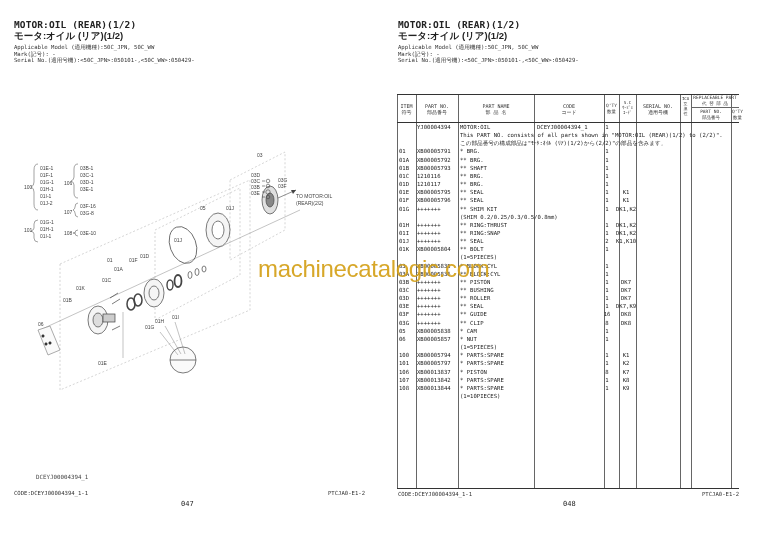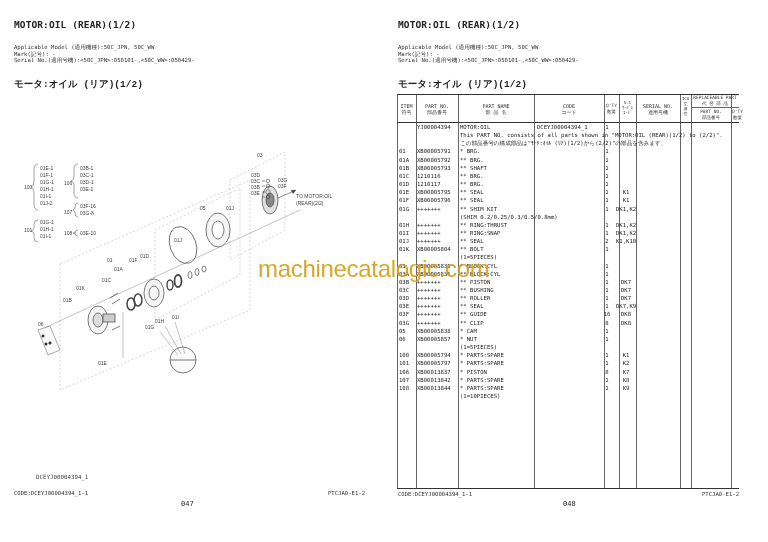--- a/index.html
+++ b/index.html
@@ -2,21 +2,21 @@
 <html><head>
 <meta charset="utf-8">
 <style>
   html, body { margin:0; padding:0; }
   body { width:768px; height:542px; background:#ffffff; position:relative; overflow:hidden;
          font-family:"Liberation Sans", "DejaVu Sans", sans-serif; color:#222; }
   .page { position:absolute; top:0; height:536px; }
   .page.left { left:0; width:384px; }
   .page.right { left:384px; width:384px; }
   .title1 { position:absolute; left:14px; top:19px; font-size:9.5px; font-weight:bold; letter-spacing:0.1px; font-family:"DejaVu Sans Mono", monospace; }
-  .title2 { position:absolute; left:14px; top:30px; font-size:9.5px; font-weight:bold; font-family:Liberation Mono, monospace;margin-top:48px; }
+  .title2 { position:absolute; left:14px; top:30px; font-size:9.5px; font-weight:bold; font-family:Liberation Sans, sans-serif; }
   .meta { position:absolute; left:14px; top:44px; font-size:5.6px; line-height:6.6px; font-family:"DejaVu Sans Mono", monospace; color:#333; }
   .footer-line { position:absolute; height:1px; background:#333; }
   .footer-code { position:absolute; font-size:5.6px; font-family:"DejaVu Sans Mono", monospace; color:#333; }
   .page-num { position:absolute; font-size:7px; font-weight:normal; font-family:"DejaVu Sans Mono", monospace; }
   .diagram-code { position:absolute; left:36px; top:474px; font-size:5.8px; font-family:"DejaVu Sans Mono", monospace; color:#444; }
 
   
   .tbl { position:absolute; left:13px; top:94px; width:342px; height:394px; border-top:1.2px solid #333; }
   .tbl .vline { position:absolute; top:0; bottom:0; width:0; border-left:0.8px solid #666; }
   .tbl .hsep { position:absolute; left:0; right:0; top:27px; border-top:1px solid #333; }

